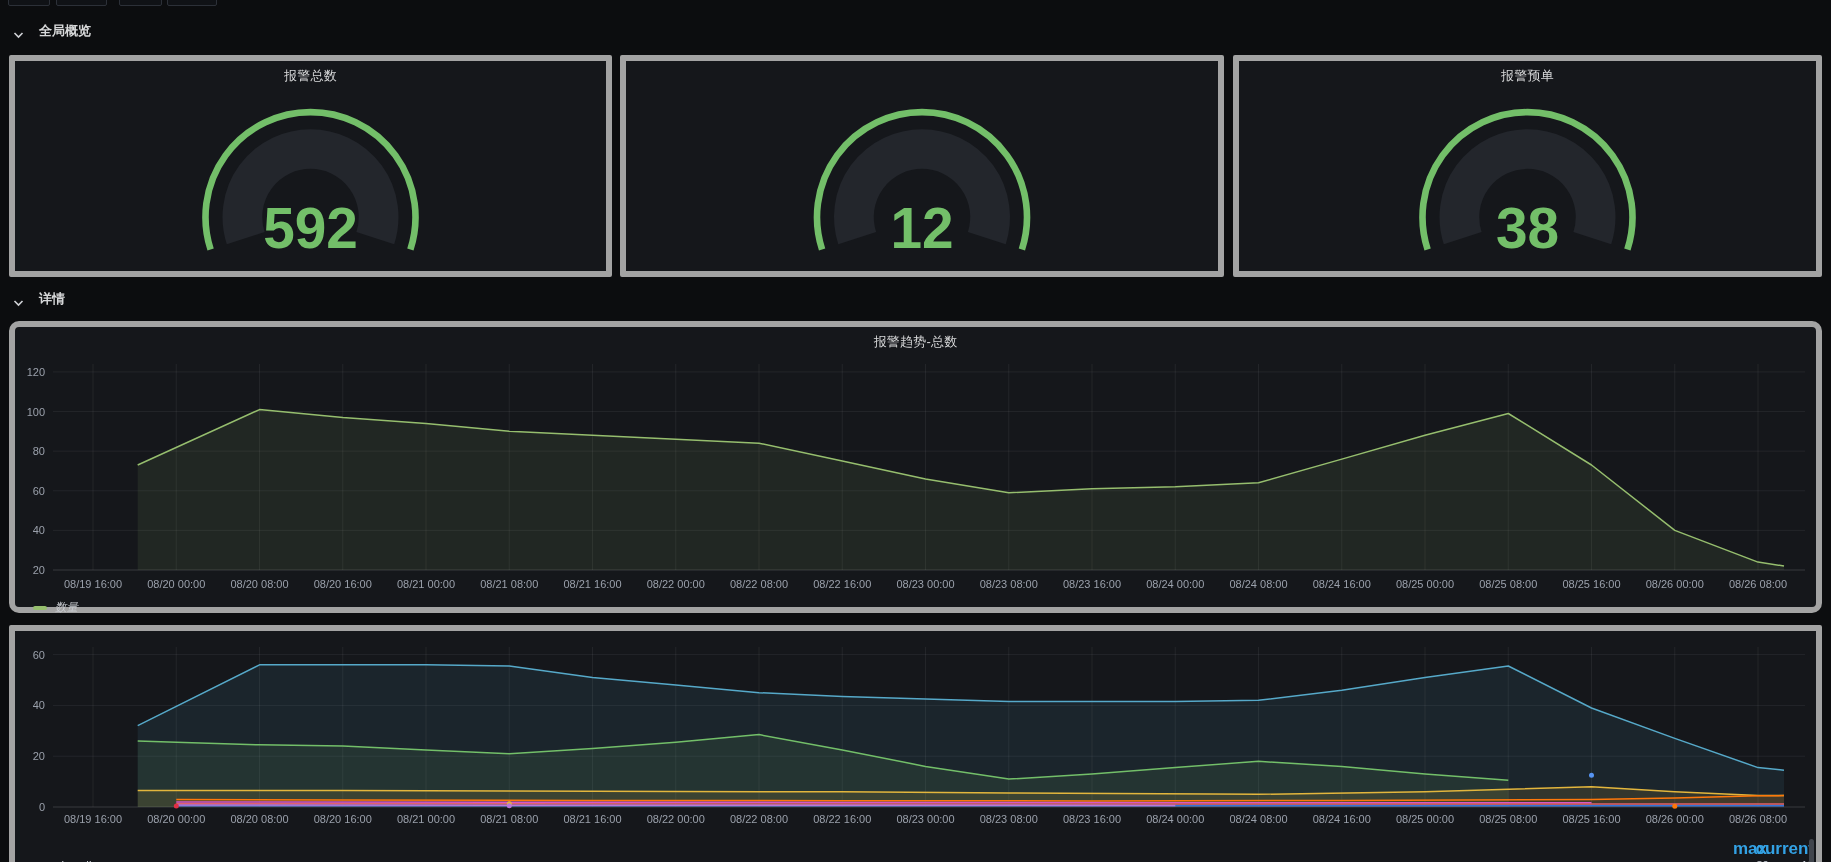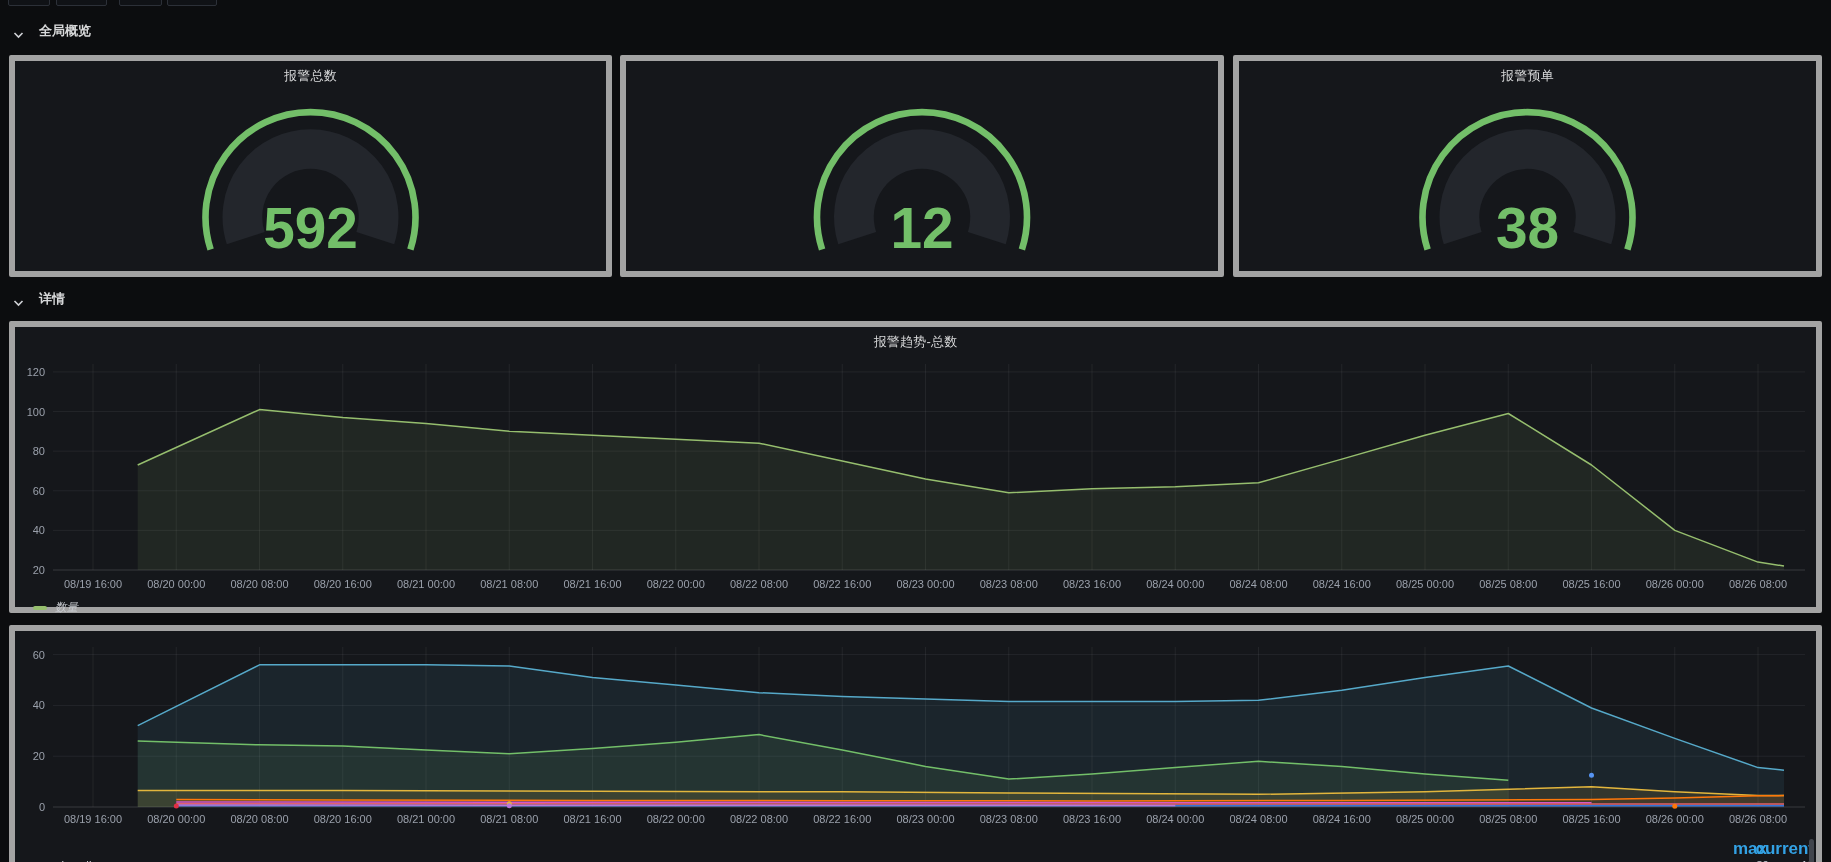--- a/index.html
+++ b/index.html
@@ -84,21 +84,21 @@
 
 <div class="section-header" style="top:290px;align-items:center;">
   <span class="chev">
     <svg width="11" height="8" viewBox="0 0 11 8">
         <polyline points="1.5,2 5.5,6 9.5,2" fill="none" stroke="#d0d2d6" stroke-width="1.6"></polyline>
       </svg>
   </span>
   <span>详情</span>
 </div>
 
-<div class="panel" style="left:9px;top:321px;width:1813px;height:292px;">
+<div class="panel" style="left:9px;top:321px;width:1813px;height:292px;border-radius:10px;">
   <div class="panel-title">报警趋势-总数</div>
   <div class="chart-svg"><svg width="1813" height="292" viewBox="0 0 1813 292">
         <line x1="38" y1="243" x2="1790" y2="243" stroke="rgba(204,204,220,0.08)" stroke-width="1"></line>
         <text x="30" y="247" text-anchor="end" font-size="11" fill="#9aa0ab">20</text>
         <line x1="38" y1="203.3846153846154" x2="1790" y2="203.3846153846154" stroke="rgba(204,204,220,0.08)" stroke-width="1"></line>
         <text x="30" y="207.3846153846154" text-anchor="end" font-size="11" fill="#9aa0ab">40</text>
         <line x1="38" y1="163.76923076923077" x2="1790" y2="163.76923076923077" stroke="rgba(204,204,220,0.08)" stroke-width="1"></line>
         <text x="30" y="167.76923076923077" text-anchor="end" font-size="11" fill="#9aa0ab">60</text>
         <line x1="38" y1="124.15384615384615" x2="1790" y2="124.15384615384615" stroke="rgba(204,204,220,0.08)" stroke-width="1"></line>
         <text x="30" y="128.15384615384613" text-anchor="end" font-size="11" fill="#9aa0ab">80</text>

